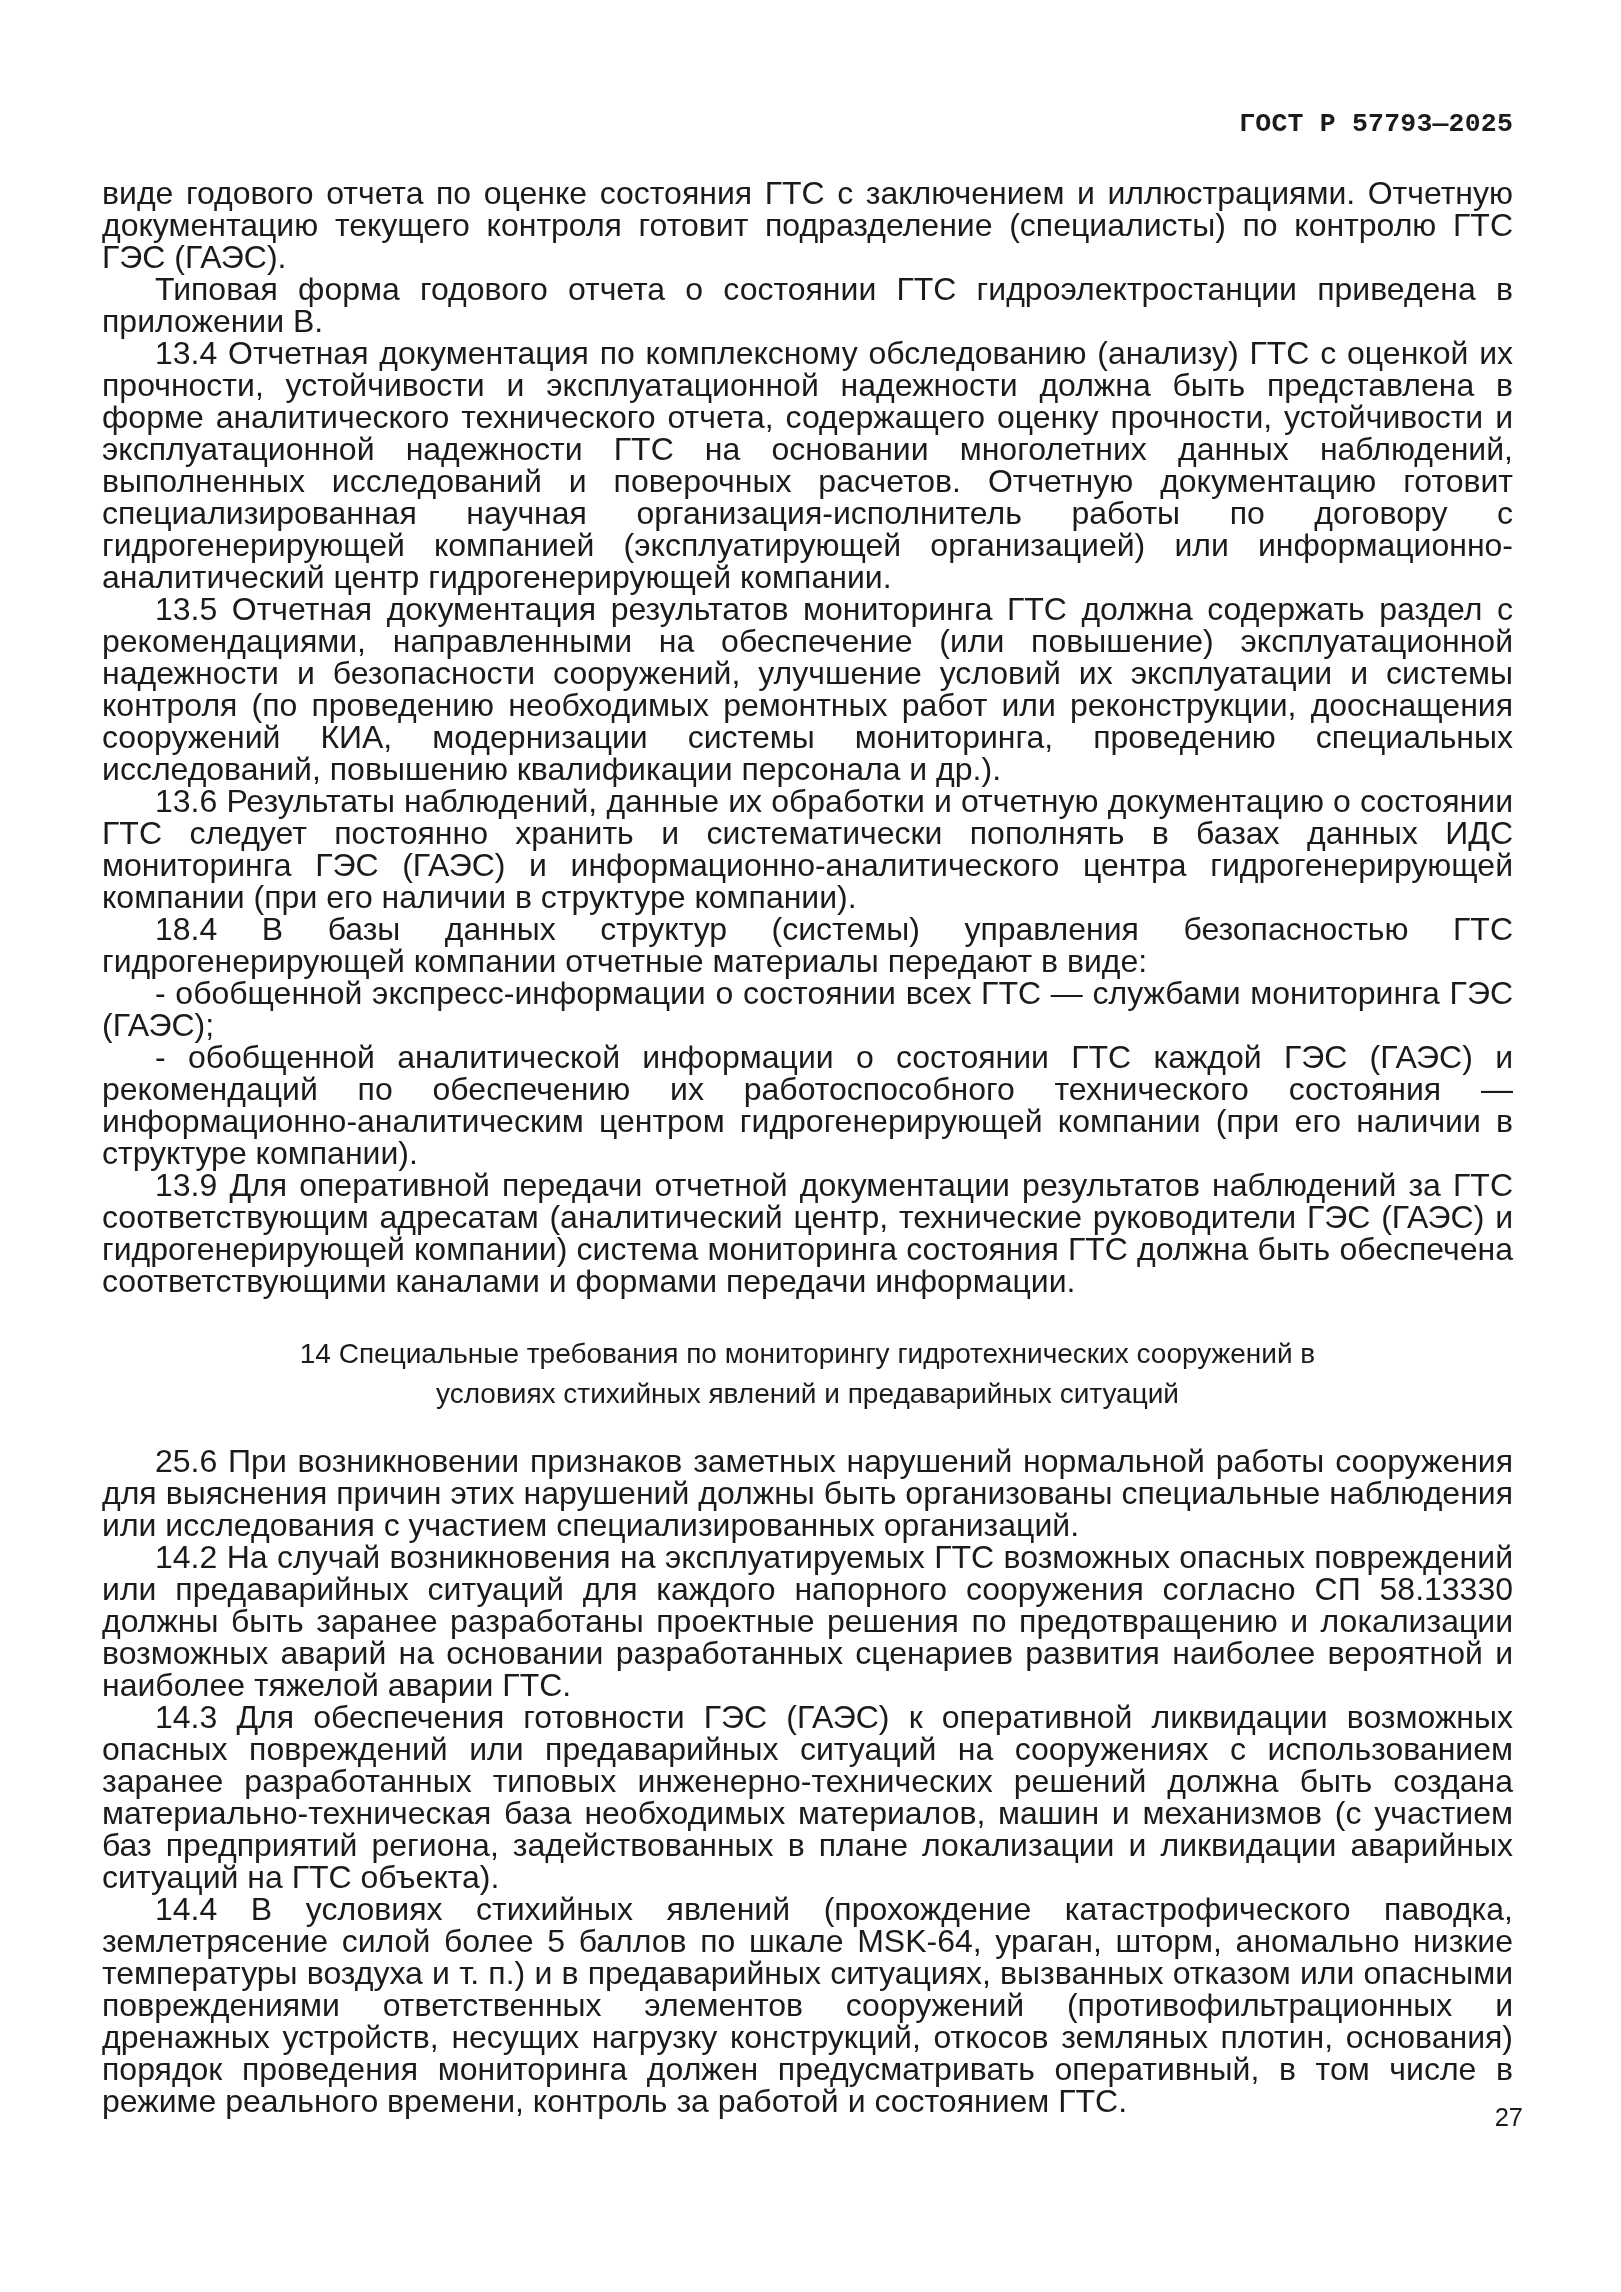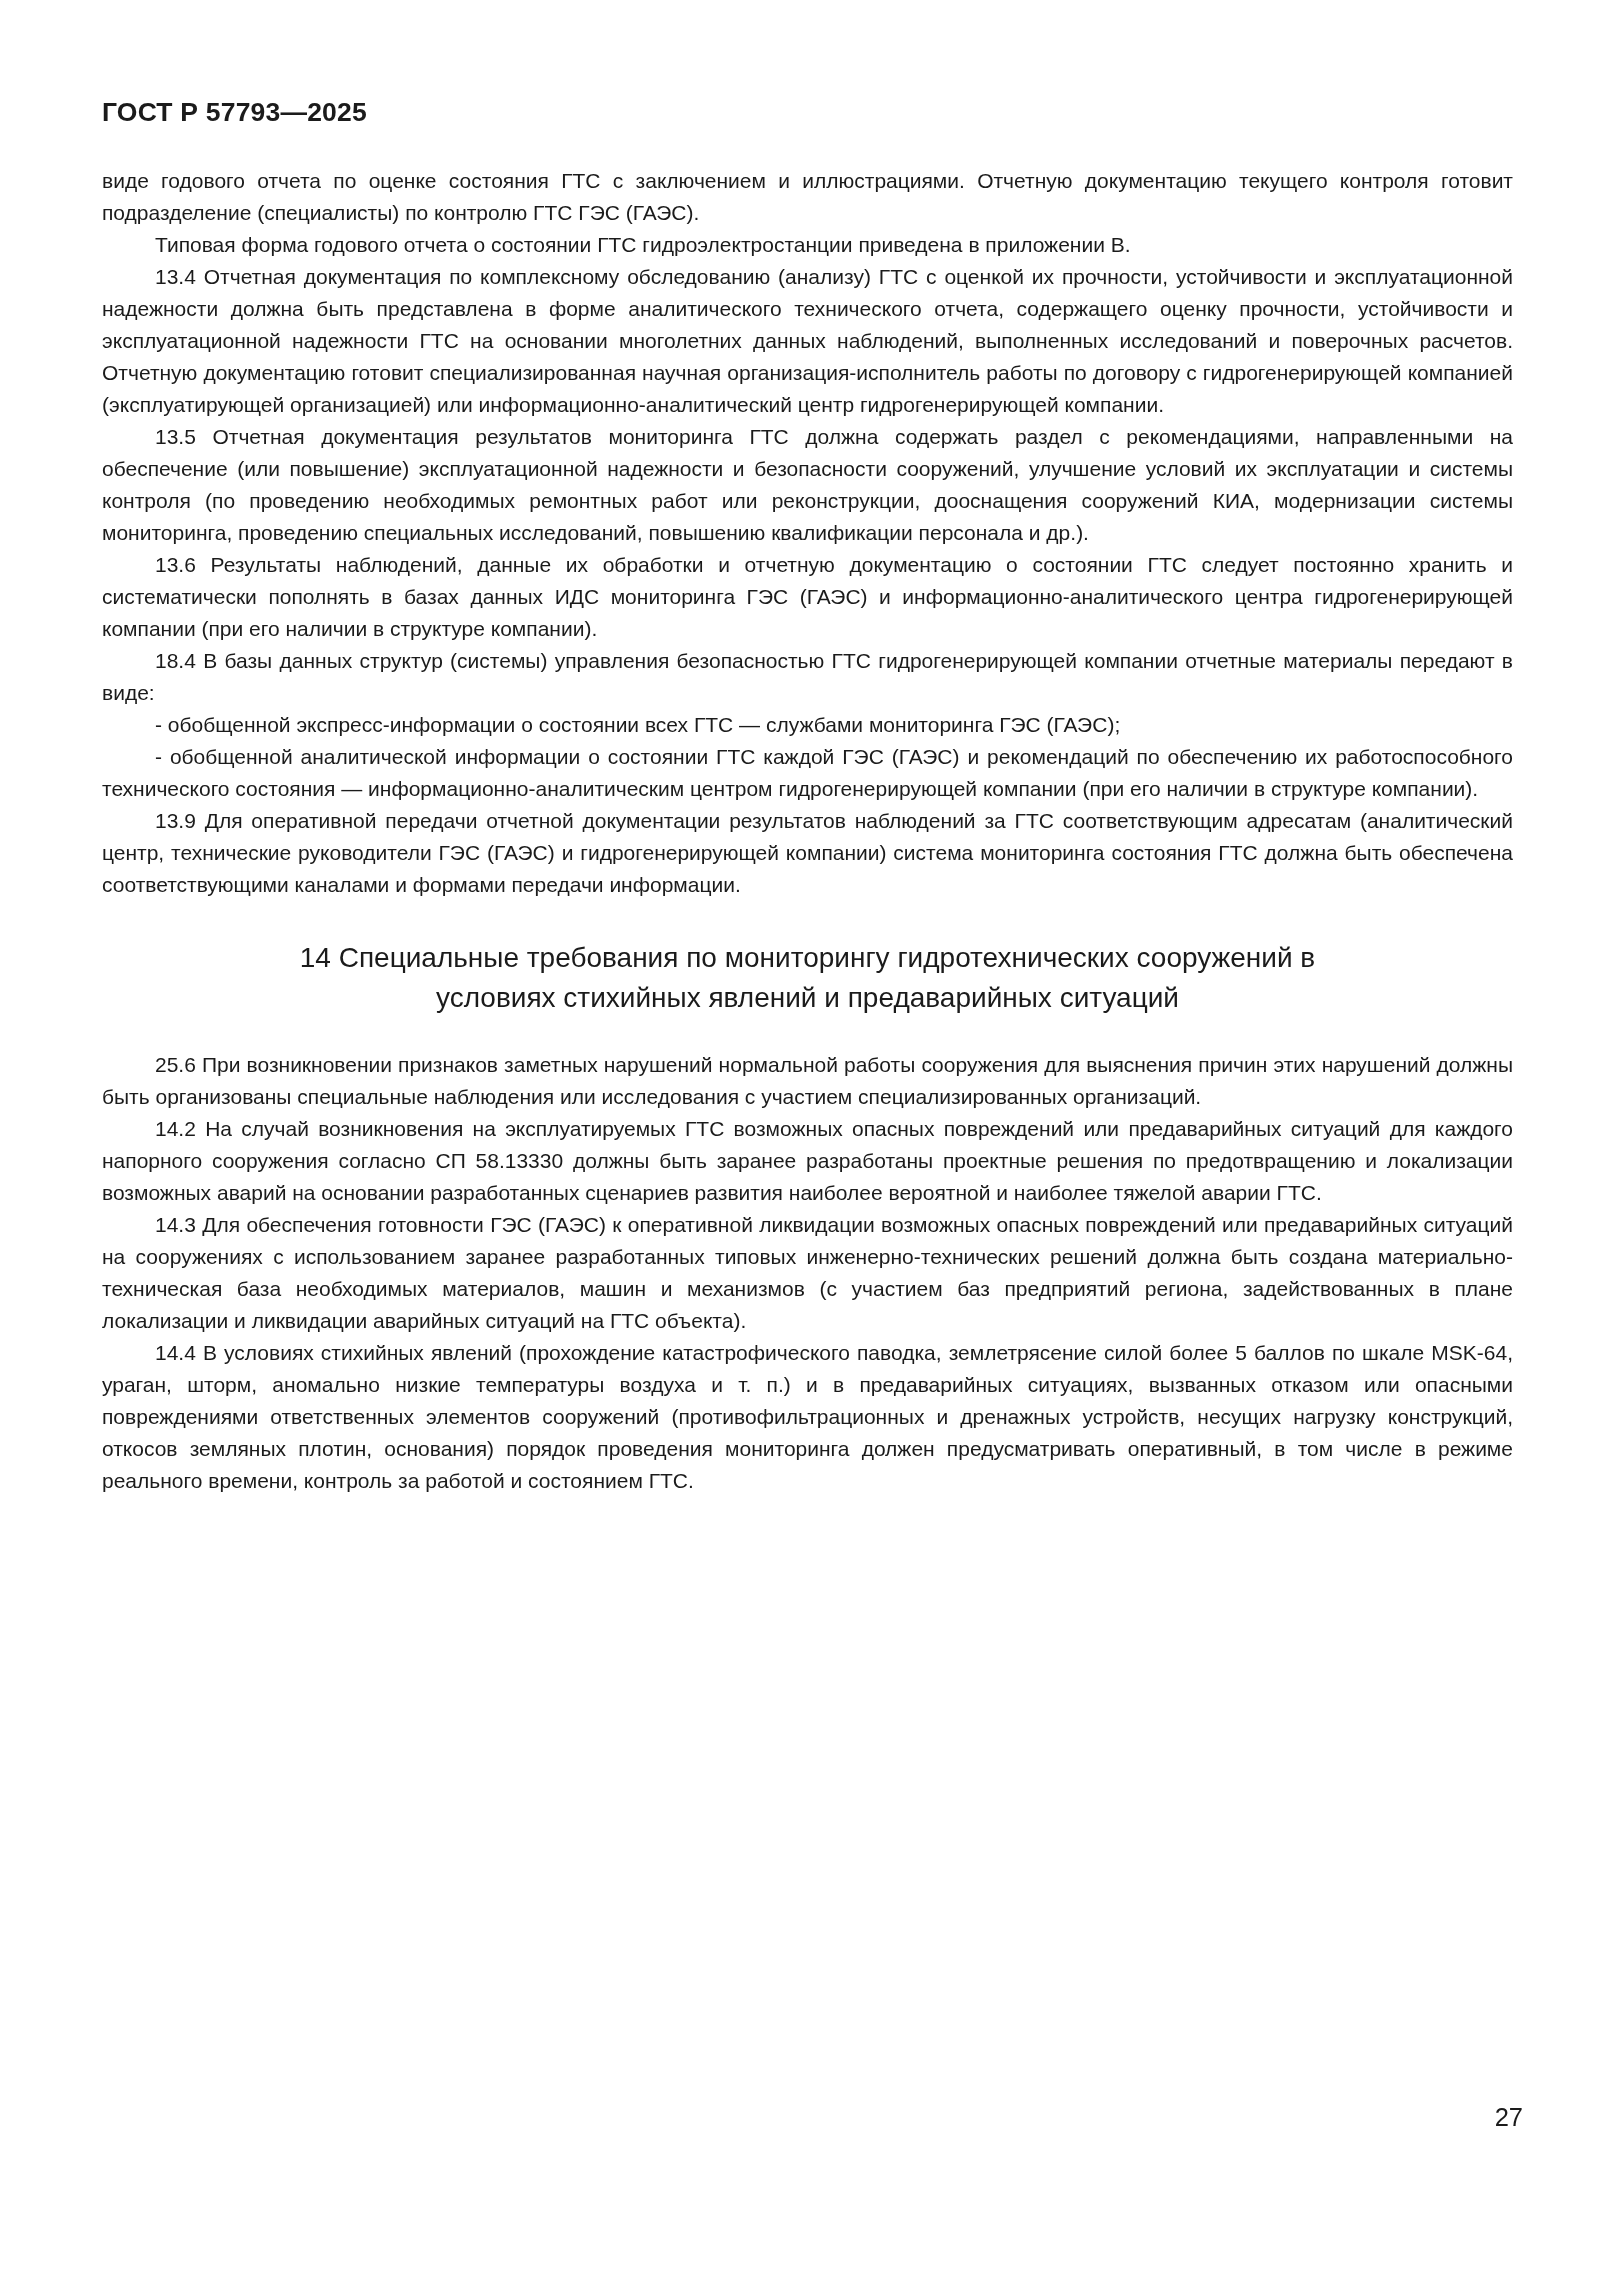--- a/index.html
+++ b/index.html
@@ -20,29 +20,31 @@
     background: #ffffff;
     overflow: hidden;
   }
   .content {
     position: absolute;
     left: 102px;
     top: 92px;
     width: 1411px;
   }
   .doc-number {
+    text-align: right;
     font-weight: 700;
     font-size: 26.5px;
     line-height: 32px;
     letter-spacing: 0.2px;
-    margin: 4px 0 37px 0;
+    margin: 16px 0 37px 0;
+    font-family: Liberation Mono, monospace;
   }
   .para {
     margin: 0;
-    font-size: 21px;
+    font-size: 32px;
     line-height: 32px;
     text-align: justify;
     text-indent: 53px;
   }
   .para.no-indent { text-indent: 0; }
   .heading {
     font-size: 28px;
     line-height: 40px;
     font-weight: 400;
     text-align: center;

